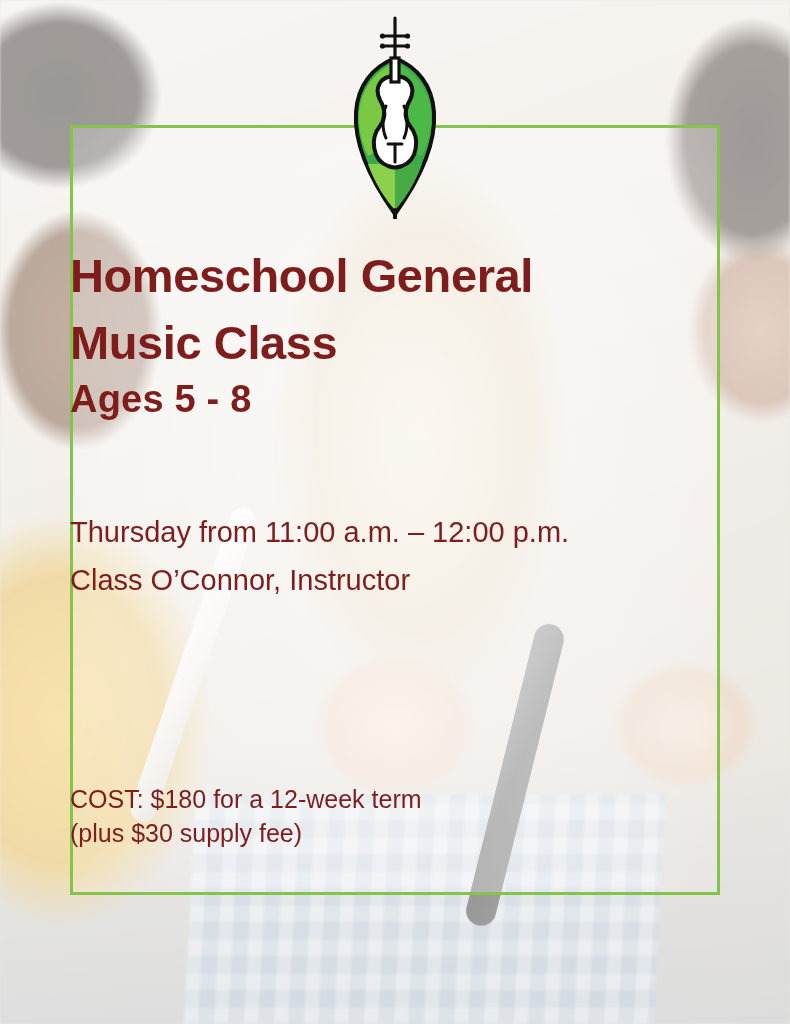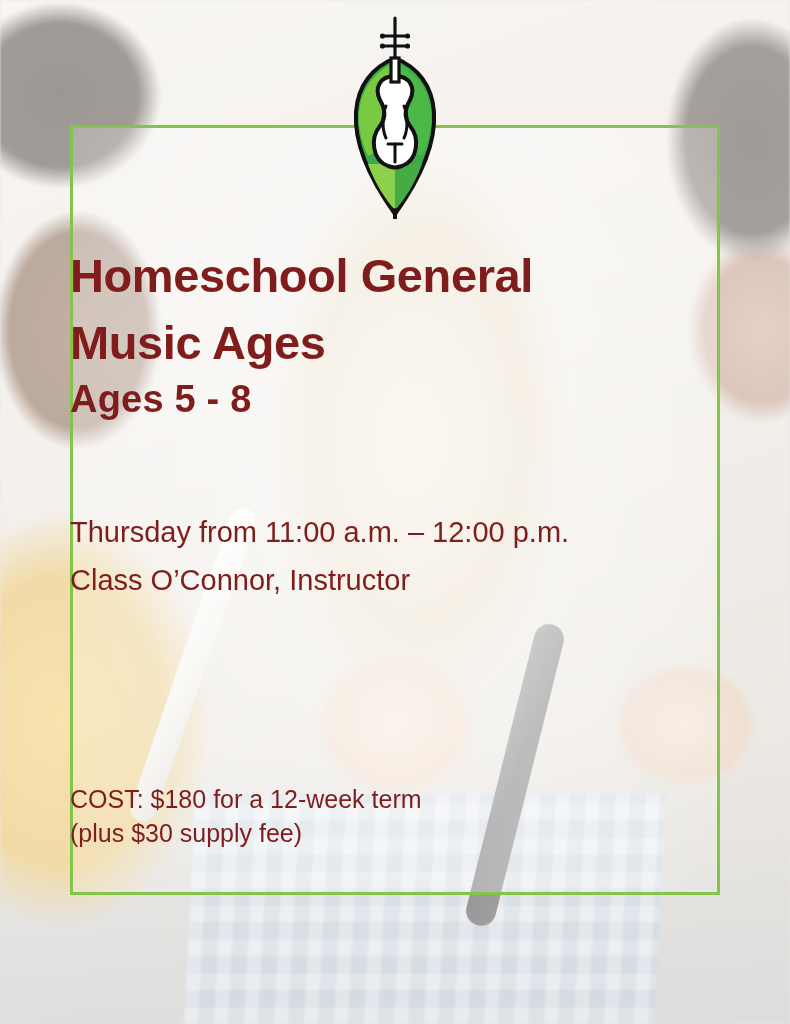--- a/index.html
+++ b/index.html
@@ -216,21 +216,21 @@
       <path d="M58 130 L72 130" stroke="#111111" stroke-width="3" stroke-linecap="round"></path>
       <path d="M65 130 L65 148" stroke="#111111" stroke-width="3" stroke-linecap="round"></path>
 
       <path d="M65 196 L65 204" stroke="#111111" stroke-width="4" stroke-linecap="round"></path>
     </svg>
   </div>
 
   <div class="content">
     <div class="title">
       <span>Homeschool General</span><br>
-      <span>Music Ages</span>
+      <span>Music Class</span>
     </div>
 
     <div class="subtitle">Ages 5 - 8</div>
 
     <div class="details">
       <div>Thursday from 11:00 a.m. – 12:00 p.m.</div>
       <div>Class O’Connor, Instructor</div>
     </div>
 
     <div class="cost">

